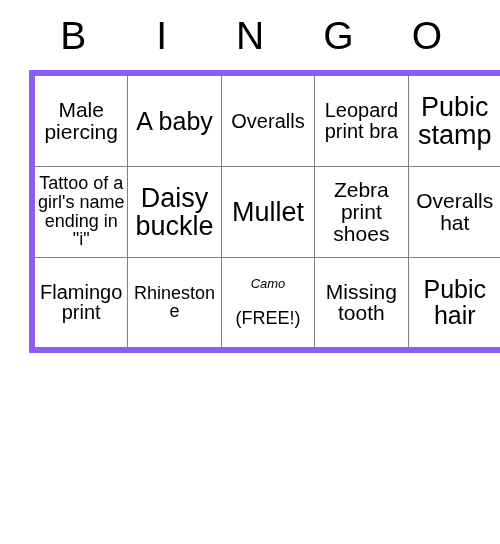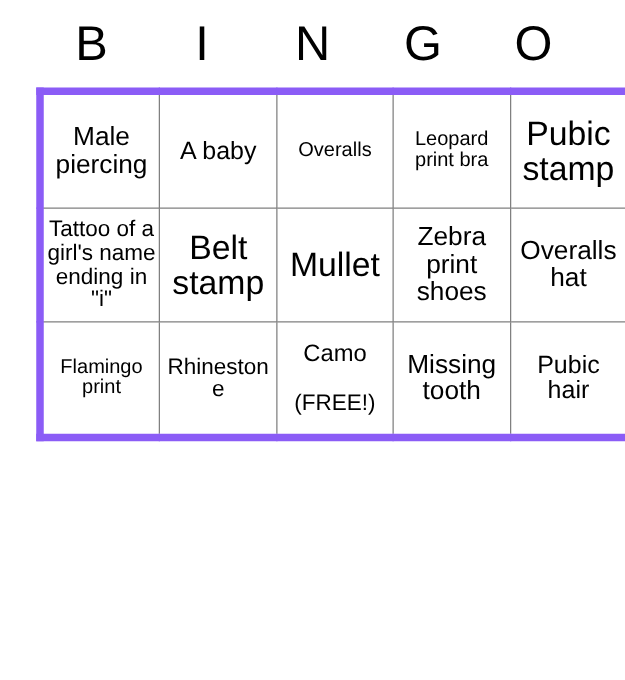--- a/index.html
+++ b/index.html
@@ -45,30 +45,31 @@
     width: 88.4px;
     height: 87.8px;
     padding: 1px 2px;
     text-align: center;
     vertical-align: middle;
     overflow: hidden;
     color: #000000;
     line-height: 1.04;
     word-wrap: break-word;
   }
-  .sz-xl  { font-size: 20px; margin-top: 28px; }
+  .sz-xl  { font-size: 25px; margin-top: 28px; }
   .sz-lg  { font-size: 27px; }
   .sz-md  { font-size: 21px; }
-  .sz-sm  { font-size: 16px; }
+  .sz-sm  { font-size: 20px; }
   .sz-xs  { font-size: 18px; }
   .sz-xxs { font-size: 11.5px; }
   .free-cell .free-top {
     display: block;
-    font-size: 19px;
+    font-size: 13px;
     line-height: 1.05;
+    font-style: italic;
   }
   .free-cell .free-gap {
     display: block;
     height: 19px;
   }
   .free-cell .free-bottom {
     display: block;
     font-size: 18px;
     line-height: 1.05;
   }
@@ -90,21 +91,21 @@
     <tbody>
         <tr>
           <td class="sz-md">Male piercing</td>
           <td class="sz-xl">A baby</td>
           <td class="sz-sm">Overalls</td>
           <td class="sz-sm">Leopard print bra</td>
           <td class="sz-lg">Pubic stamp</td>
         </tr>
         <tr>
           <td class="sz-xs">Tattoo of a girl's name ending in "i"</td>
-          <td class="sz-lg">Belt stamp</td>
+          <td class="sz-lg">Daisy buckle</td>
           <td class="sz-lg">Mullet</td>
           <td class="sz-md">Zebra print shoes</td>
           <td class="sz-md">Overalls hat</td>
         </tr>
         <tr>
           <td class="sz-sm">Flamingo print</td>
           <td class="sz-xs">Rhinestone</td>
           <td class="sz-md free-cell">
             <span class="free-top">Camo</span>
             <span class="free-gap"></span>

